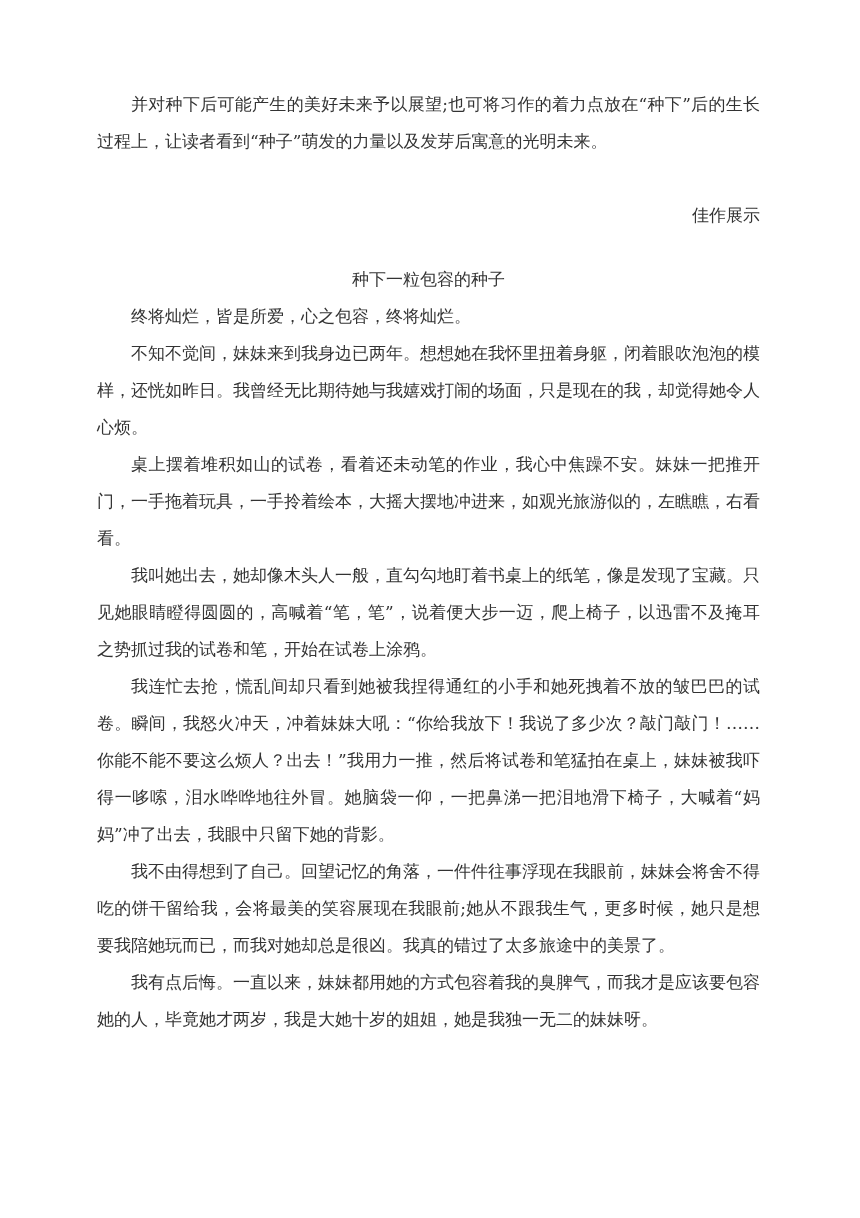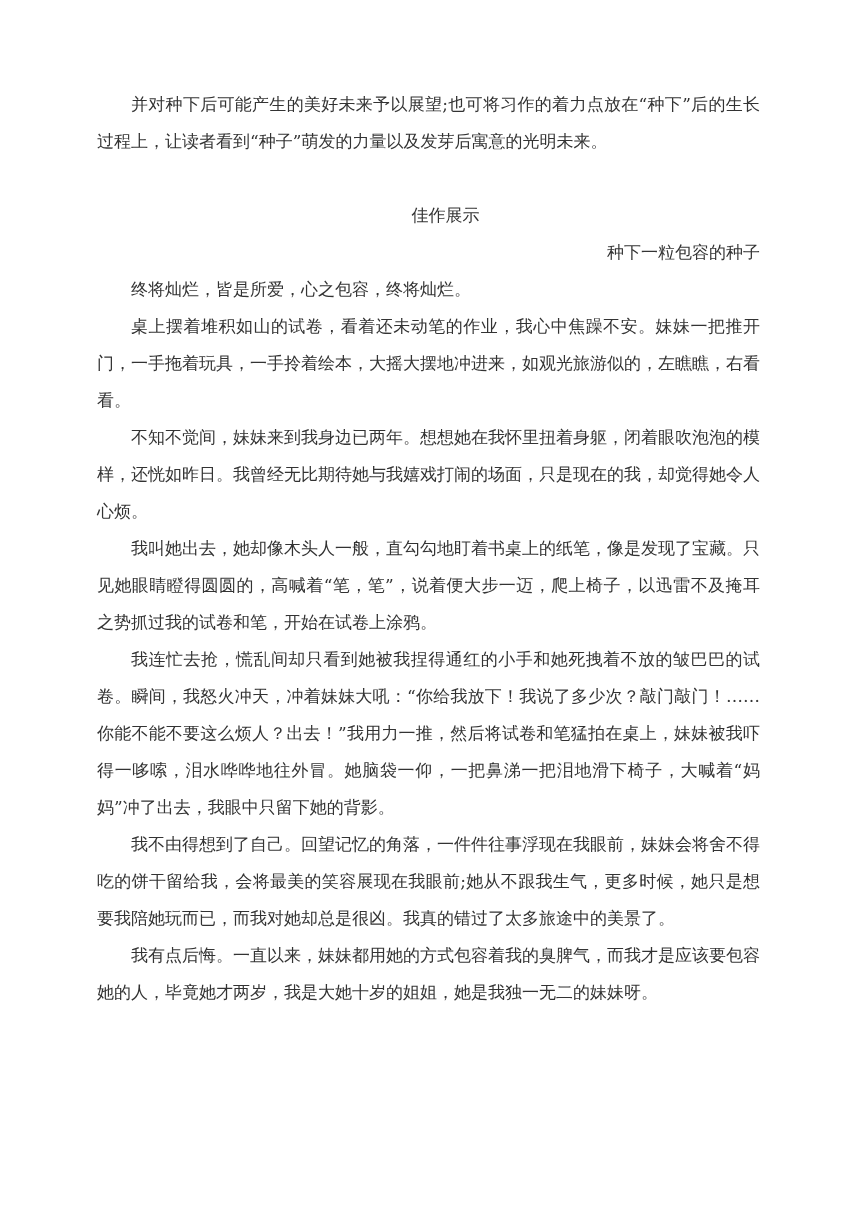--- a/index.html
+++ b/index.html
@@ -25,46 +25,47 @@
     .doc p {
       margin: 0;
       font-size: 17px;
       line-height: 37px;
       text-align: justify;
       text-indent: 2em;
       word-break: break-all;
     }
     .doc p.section-label {
       margin-top: 37px; 
-      text-align: center;
+      text-align: right;
     }
     .doc p.essay-title,
     .doc p.essay-author {
-      text-align: right;
+      text-align: center;
       text-indent: 0;
+      margin-top: 27px;
     }
   </style>
 </head>
 <body>
 
 <div class="page">
   <div class="doc">
 
     <p>并对种下后可能产生的美好未来予以展望;也可将习作的着力点放在“种下”后的生长过程上，让读者看到“种子”萌发的力量以及发芽后寓意的光明未来。</p>
 
     <p class="section-label">佳作展示</p>
 
     <p class="essay-title">种下一粒包容的种子</p>
 
 
     <p>终将灿烂，皆是所爱，心之包容，终将灿烂。</p>
 
+    <p>不知不觉间，妹妹来到我身边已两年。想想她在我怀里扭着身躯，闭着眼吹泡泡的模样，还恍如昨日。我曾经无比期待她与我嬉戏打闹的场面，只是现在的我，却觉得她令人心烦。</p>
+
     <p>桌上摆着堆积如山的试卷，看着还未动笔的作业，我心中焦躁不安。妹妹一把推开门，一手拖着玩具，一手拎着绘本，大摇大摆地冲进来，如观光旅游似的，左瞧瞧，右看看。</p>
-
-    <p>不知不觉间，妹妹来到我身边已两年。想想她在我怀里扭着身躯，闭着眼吹泡泡的模样，还恍如昨日。我曾经无比期待她与我嬉戏打闹的场面，只是现在的我，却觉得她令人心烦。</p>
 
     <p>我叫她出去，她却像木头人一般，直勾勾地盯着书桌上的纸笔，像是发现了宝藏。只见她眼睛瞪得圆圆的，高喊着“笔，笔”，说着便大步一迈，爬上椅子，以迅雷不及掩耳之势抓过我的试卷和笔，开始在试卷上涂鸦。</p>
 
     <p>我连忙去抢，慌乱间却只看到她被我捏得通红的小手和她死拽着不放的皱巴巴的试卷。瞬间，我怒火冲天，冲着妹妹大吼：“你给我放下！我说了多少次？敲门敲门！……你能不能不要这么烦人？出去！”我用力一推，然后将试卷和笔猛拍在桌上，妹妹被我吓得一哆嗦，泪水哗哗地往外冒。她脑袋一仰，一把鼻涕一把泪地滑下椅子，大喊着“妈妈”冲了出去，我眼中只留下她的背影。</p>
 
 
     <p>我不由得想到了自己。回望记忆的角落，一件件往事浮现在我眼前，妹妹会将舍不得吃的饼干留给我，会将最美的笑容展现在我眼前;她从不跟我生气，更多时候，她只是想要我陪她玩而已，而我对她却总是很凶。我真的错过了太多旅途中的美景了。</p>
 
     <p>我有点后悔。一直以来，妹妹都用她的方式包容着我的臭脾气，而我才是应该要包容她的人，毕竟她才两岁，我是大她十岁的姐姐，她是我独一无二的妹妹呀。</p>
 

